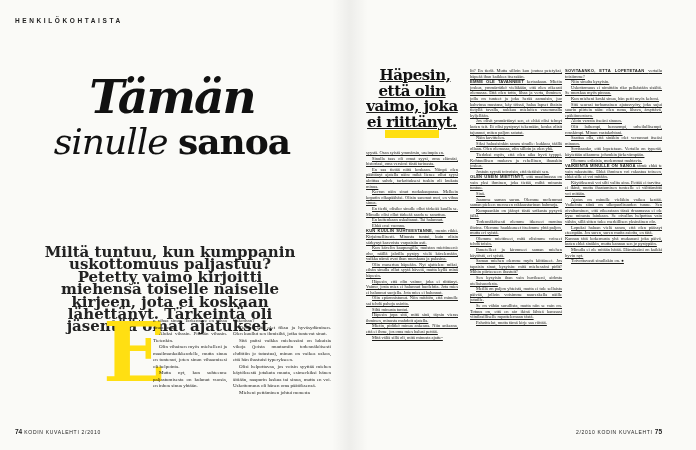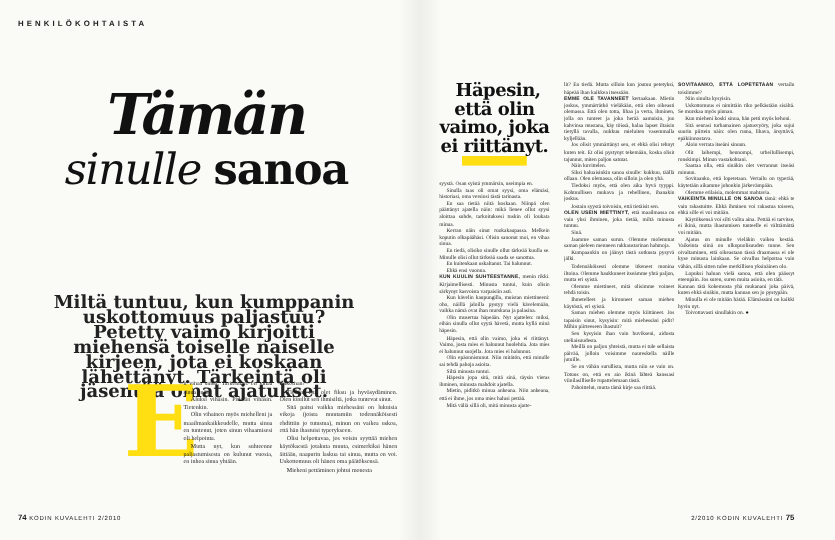--- a/index.html
+++ b/index.html
@@ -41,21 +41,21 @@
     font-size:0.92em; letter-spacing:0.2px;
   }
   .colA{left:103px; top:318px; width:124px; height:130px; font-size:5px; line-height:6.5px;}
   .colB{left:233px; top:318px; width:98px;  height:130px; font-size:5px; line-height:6.5px;}
   .dropcap{
     float:left; width:46px; height:66px; margin:2px 4px 0 0;
     font-family:"DejaVu Serif", serif; font-weight:bold;
     font-size:82px; line-height:64px; color:var(--accent,#ffdf12);
   }
   
-  .colR{font-size:4.5px; line-height:5.6px;}
+  .colR{font-size:4.5px; line-height:5.6px;text-decoration:underline;}
   .col1{left:366px; top:68px;  width:92px; height:366px;}
   .col2{left:470px; top:68px;  width:92px; height:366px;}
   .col3{left:565px; top:68px;  width:97px; height:366px;}
   .pullquote{
     text-align:center; font-family:"DejaVu Serif", serif; font-weight:bold;
     font-size:15px; line-height:15.5px; letter-spacing:-0.4px; color:#111;
     text-indent:0; margin:0 0 6px 0;
   }
   .pq-top{margin-top:2px;}
   .pq-mid{margin-top:8px;}

